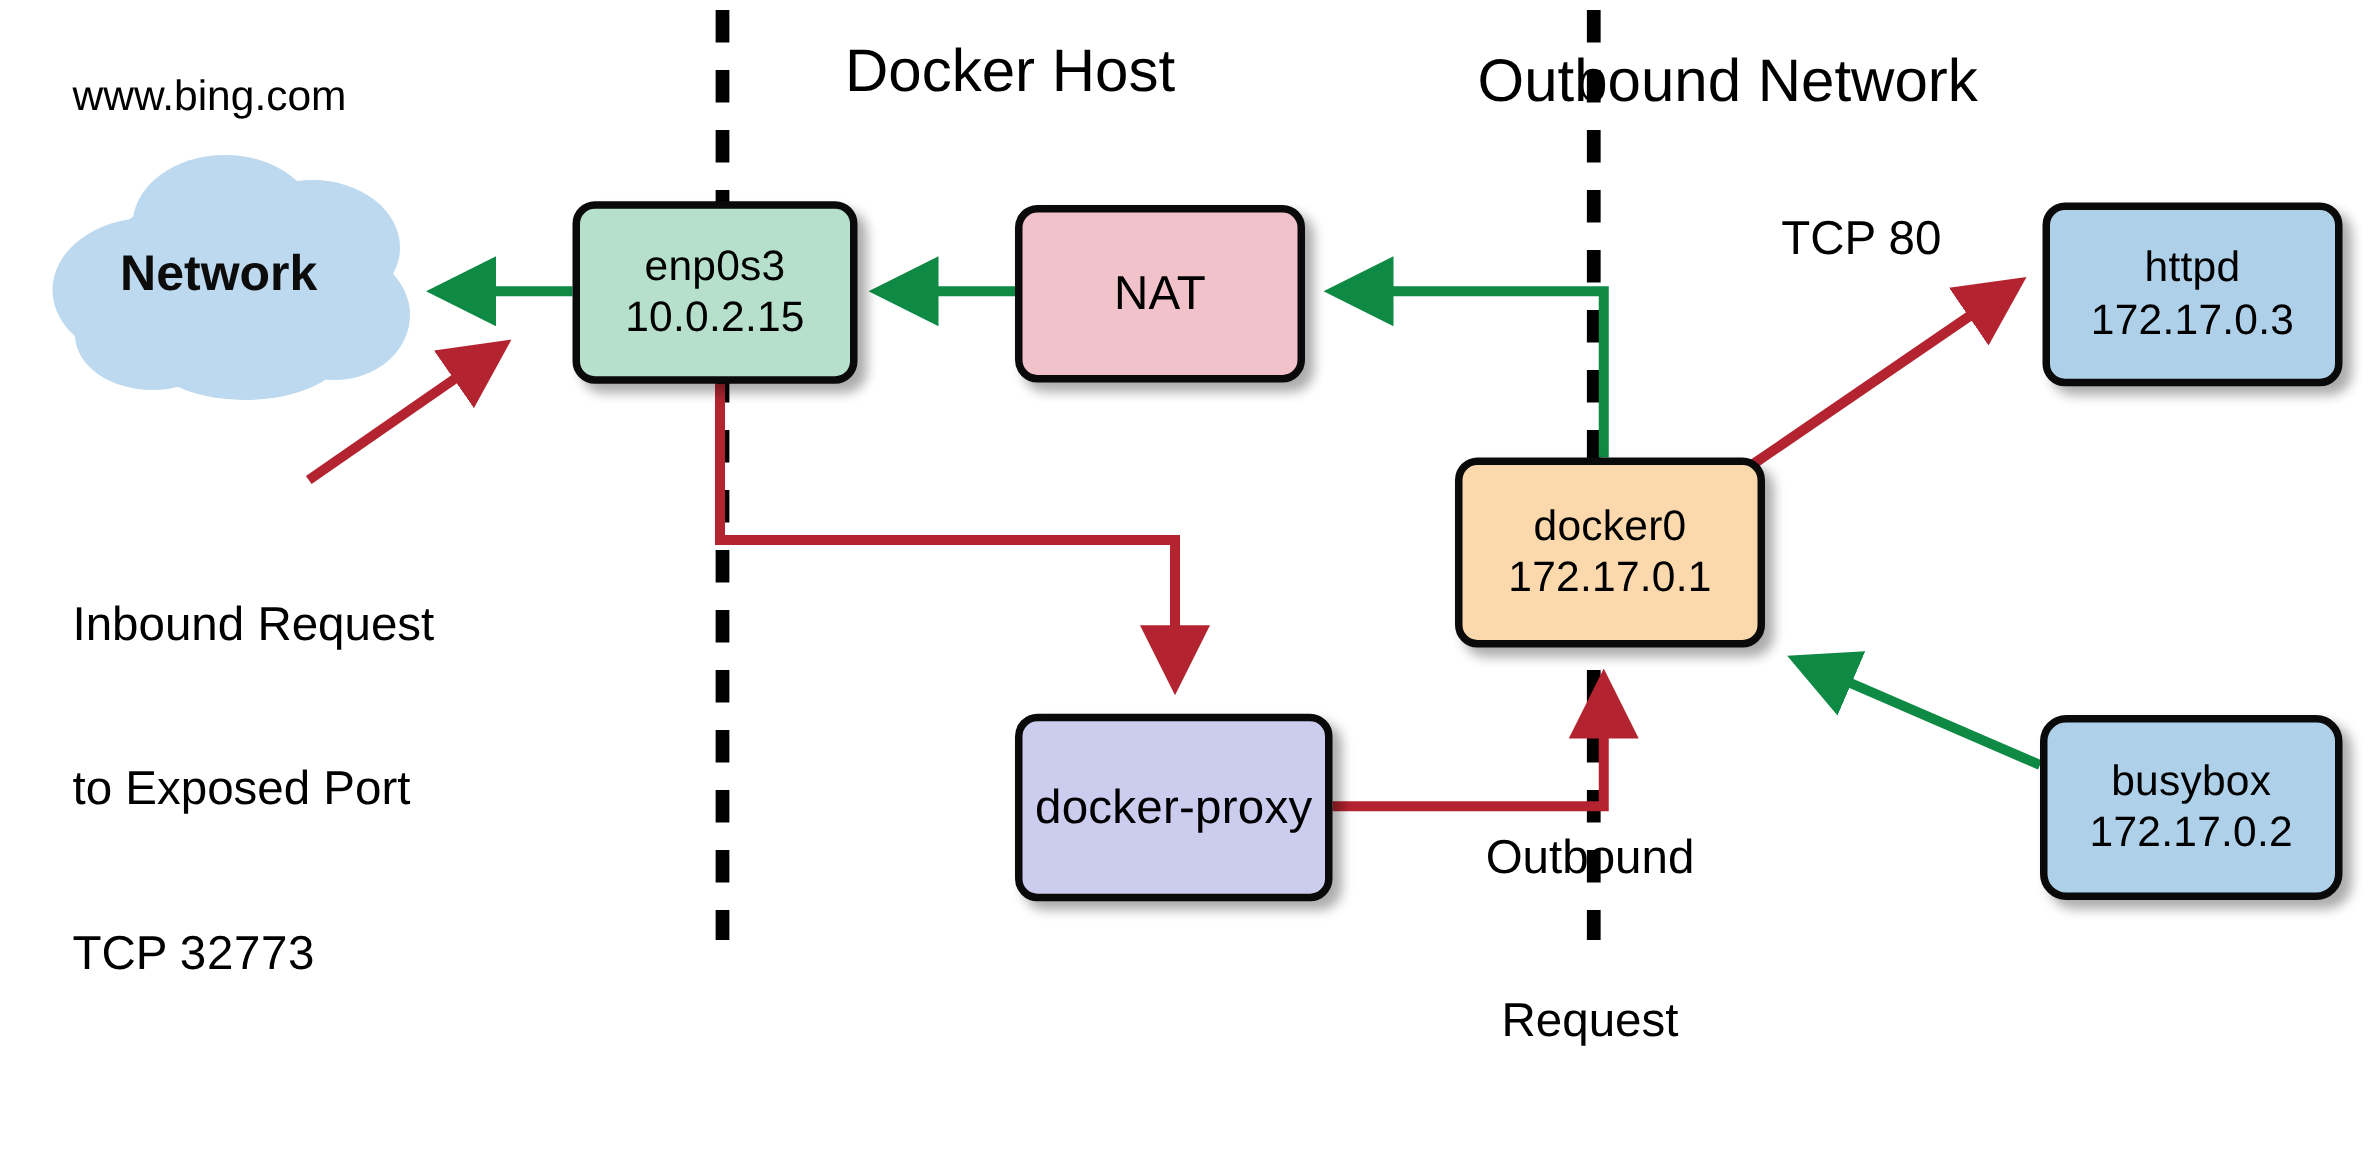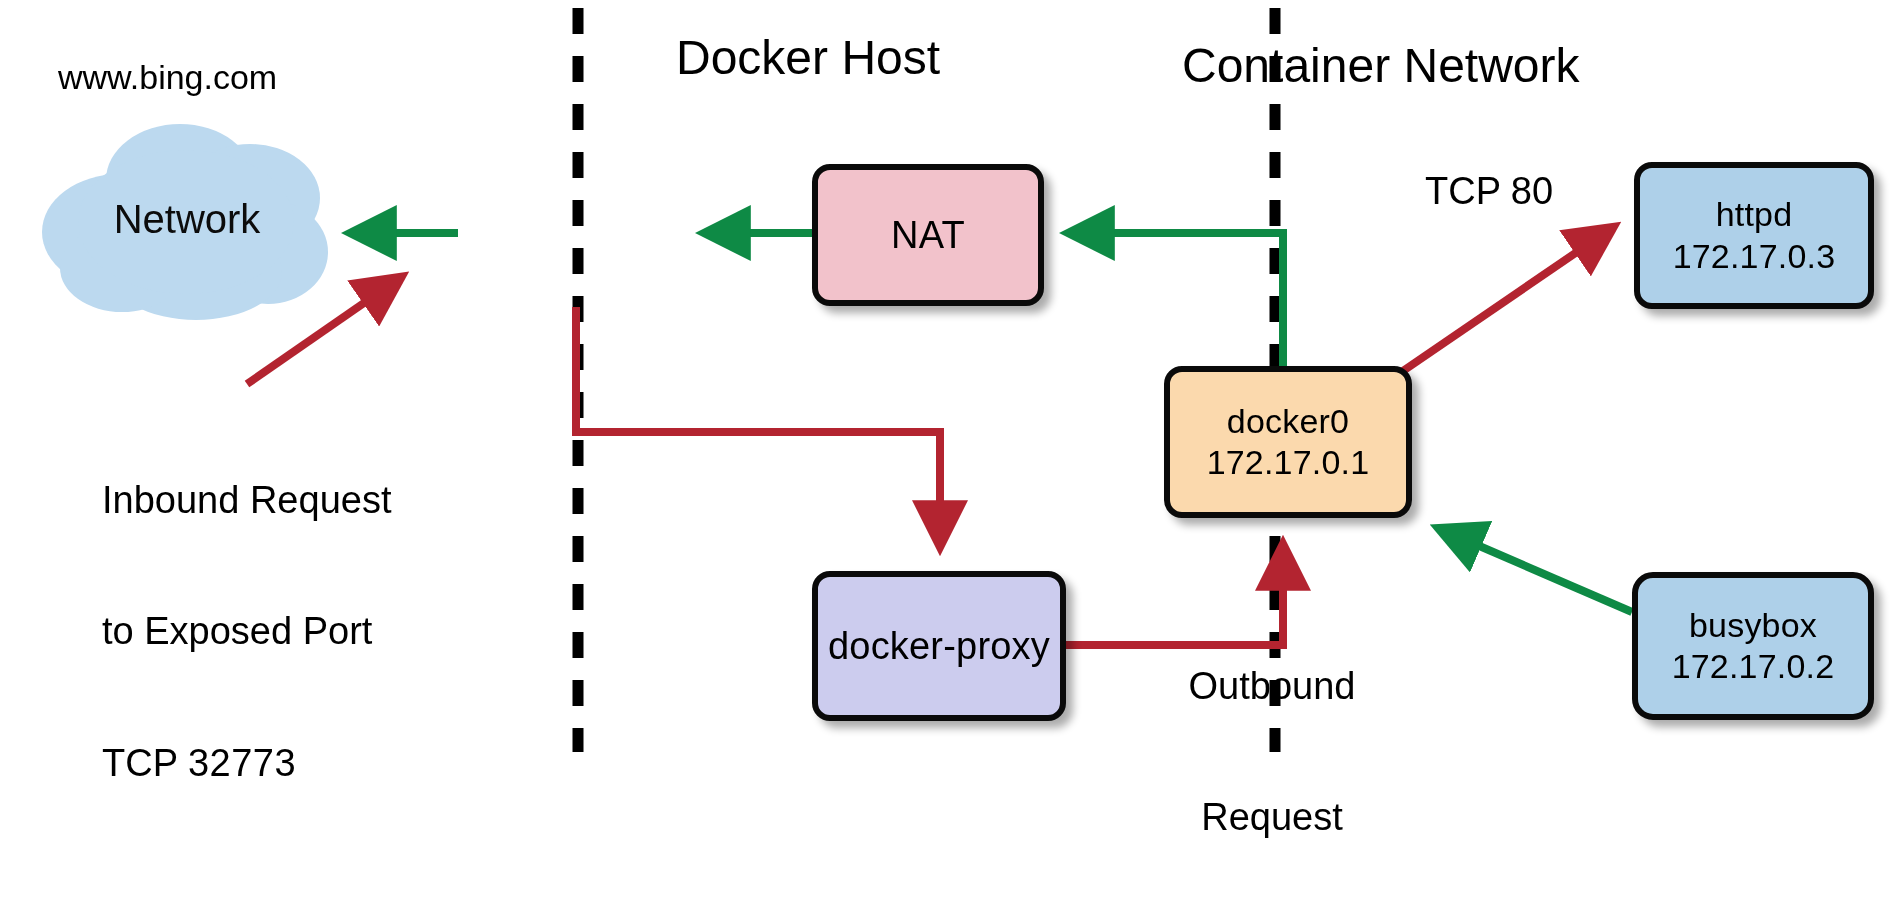--- a/index.html
+++ b/index.html
@@ -48,25 +48,26 @@
   .n-enp0s3    { left: 458px;  top: 161px; width: 228px; height: 146px; background: #b6e0cc; }
   .n-nat       { left: 812px;  top: 164px; width: 232px; height: 142px; background: #f2c2cb; }
   .n-docker0   { left: 1164px; top: 366px; width: 248px; height: 152px; background: #fbd9ad; }
   .n-proxy     { left: 812px;  top: 571px; width: 254px; height: 150px; background: #ccccee; }
   .n-httpd     { left: 1634px; top: 162px; width: 240px; height: 147px; background: #aed0e9; }
   .n-busybox   { left: 1632px; top: 572px; width: 242px; height: 148px; background: #aed0e9; border-radius: 21px; }
 
   
   .cloud {
     position: absolute;
-    left: 32px;
+    left: 20px;
     top: 122px;
     width: 296px;
     height: 194px;
     z-index: 2;
+    font-weight: bold;
   }
   .cloud .cloud-label {
     position: absolute;
     left: 0;
     top: 0;
     width: 296px;
     height: 194px;
     display: flex;
     align-items: center;
     justify-content: center;
@@ -81,21 +82,21 @@
   .txt {
     position: absolute;
     color: #000000;
     z-index: 4;
     white-space: pre;
   }
   .t-bing       { left: 58px;   top: 58px;  font-size: 34px; }
   .t-dockerhost { left: 676px;  top: 30px;  font-size: 48px; }
   .t-container  { left: 1182px; top: 38px;  font-size: 48px; }
   .t-tcp80      { left: 1425px; top: 170px; font-size: 38px; }
-  .t-inbound    { left: 58px;   top: 392px; font-size: 38px; line-height: 1.15; text-align: left; margin-left: 44px; }
+  .t-inbound    { left: 58px;   top: 392px; font-size: 38px; line-height: 1.15; text-align: left; }
   .t-outbound   { left: 1120px; top: 578px; font-size: 38px; line-height: 1.15; text-align: center; width: 304px; }
   .t-inbound .port-num { letter-spacing: 0.5px; }
 </style>
 </head>
 <body>
 
 <div id="canvas">
 
   <svg id="wires" viewBox="0 0 1898 920" xmlns="http://www.w3.org/2000/svg">
     <defs>
@@ -140,35 +141,39 @@
 
     <path d="M1400,373 L1612,228" stroke="#b32430" stroke-width="8" fill="none" marker-end="url(#ar-red)"></path>
   </svg>
 
   <div class="cloud">
     <div class="cloud-label">Network</div>
   </div>
 
   <div class="txt t-bing">www.bing.com</div>
   <div class="txt t-dockerhost">Docker Host</div>
-  <div class="txt t-container">Container Network</div>
+  <div class="txt t-container">Outbound Network</div>
   <div class="txt t-tcp80">TCP 80</div>
 
   <div class="txt t-inbound">
     <div>Inbound Request</div>
     <div>to Exposed Port</div>
     <div><span>TCP </span><span class="port-num">32773</span></div>
   </div>
 
   <div class="txt t-outbound">
     <div>Outbound</div>
     <div>Request</div>
     
   </div>
 
+  <div class="node n-enp0s3">
+    <div class="l1">enp0s3</div>
+    <div class="l2">10.0.2.15</div>
+  </div>
 
   <div class="node n-nat single">
     <div class="l1">NAT</div>
   </div>
 
   <div class="node n-docker0">
     <div class="l1">docker0</div>
     <div class="l2">172.17.0.1</div>
   </div>
 

